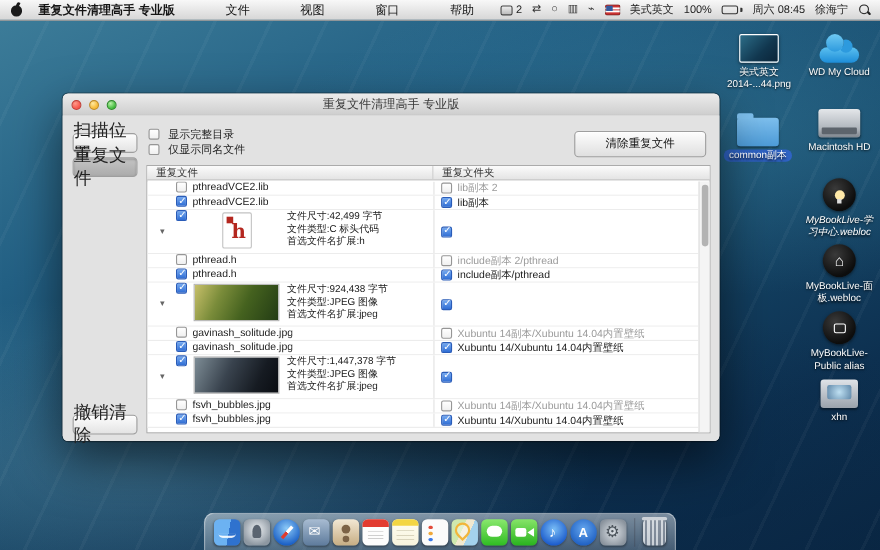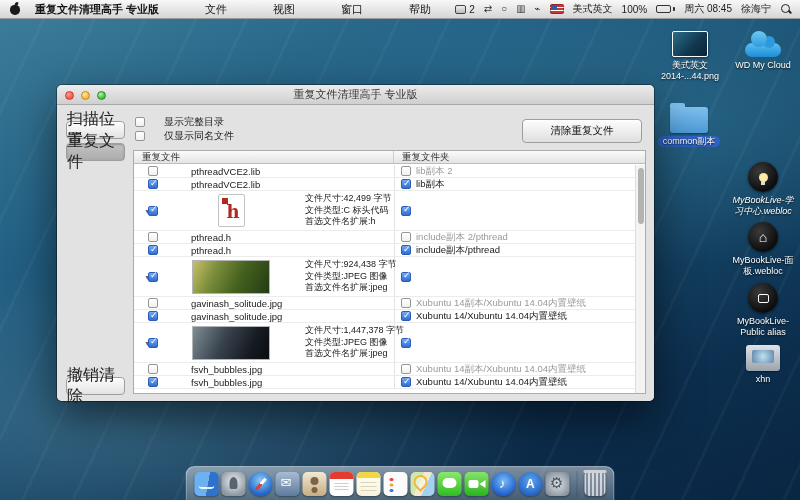--- a/index.html
+++ b/index.html
@@ -92,21 +92,21 @@
   .win-content{ position:absolute; top:20px; left:0; right:0; bottom:0; border-radius:0 0 5px 5px; background:#e2e2e2; }
 
   .side-btn{
     position:absolute; left:9px; width:59px; height:18px;
     background:linear-gradient(#fdfdfd,#e3e3e3); border:1px solid #9e9e9e; border-radius:4px;
     font-size:16px; color:#222; display:flex; align-items:center; justify-content:center;
     box-shadow:0 1px 0 rgba(255,255,255,.6) inset;
   }
   .side-btn.active{ background:linear-gradient(#c4c4c4,#ababab); box-shadow:0 1px 2px rgba(0,0,0,.25) inset; }
 
-  .opt{ position:absolute; left:78px; display:flex; align-items:center; gap:19px; font-size:10px; color:#222; }
+  .opt{ position:absolute; left:78px; display:flex; align-items:center; gap:8px; font-size:10px; color:#222; }
   .cb{ width:10px; height:10px; border:1px solid #969696; border-radius:2px; background:linear-gradient(#fff,#f0f0f0); position:relative; flex:none; }
   .cb.on{ background:linear-gradient(#74a9f0,#2f6dd4); border-color:#2a5cb8; }
   .cb.on::after{ content:"✓"; position:absolute; left:1px; top:-2.5px; color:#fff; font-size:9px; font-weight:bold; }
 
   .clean-btn{
     position:absolute; right:12px; top:14px; width:120px; height:24px;
     background:linear-gradient(#fdfdfd,#dfdfdf); border:1px solid #9e9e9e; border-radius:4px;
     font-size:10.5px; color:#111; display:flex; align-items:center; justify-content:center;
     box-shadow:0 1px 0 rgba(255,255,255,.7) inset;
   }
@@ -118,21 +118,21 @@
     display:flex; font-size:9.5px; color:#333; }
   .th{ display:flex; align-items:center; padding-left:8px; }
   .th1{ width:260px; border-right:1px solid #cfcfcf; }
   .th2{ flex:1; }
   .t-body{ position:absolute; top:14px; left:0; right:10px; bottom:0; overflow:hidden; }
   .t-row{ display:flex; align-items:stretch; border-bottom:1px solid #ececec; background:#fff; position:relative; }
   .t-row.group{ height:12px; background:#191919; border-bottom:none; }
   .t-row.group span{ color:#fff; font-size:8.5px; line-height:12px; padding-left:95px; }
   .t-row.file{ height:13px; }
   .t-row.detail{ height:40px; }
-  .col-file{ width:260px; display:flex; align-items:center; padding-left:14px; position:relative;gap:28px; }
+  .col-file{ width:260px; display:flex; align-items:flex-start; padding-left:26px; position:relative; }
   .col-folder{ flex:1; display:flex; align-items:center; padding-left:6px; border-left:1px solid #e2e2e2; }
   .fname{ font-size:9.5px; color:#1a1a1a; margin-left:5px; white-space:nowrap; overflow:hidden; }
   .fname.dim{ color:#9a9a9a; }
   .tri{ position:absolute; left:10px; top:50%; transform:translateY(-50%); font-size:7px; color:#666; }
   .thumbwrap{ width:80px; height:36px; margin-left:5px; display:flex; align-items:center; justify-content:center; flex:none; }
   .thumb-img{ width:78px; height:34px; border:1px solid #b5b5b5; }
   .th-forest{ background:linear-gradient(115deg,#c8c06a 0%, #7a8c3a 30%, #45621f 60%, #233c14 100%); }
   .th-dark{ background:linear-gradient(115deg,#7e8d96 0%, #39434e 40%, #161b22 75%, #0a0d12 100%); }
   .hdoc{ width:27px; height:33px; background:#fff; border:1px solid #c2c2c2; border-radius:2px; position:relative; }
   .hdoc::before{ content:""; position:absolute; left:3px; top:3px; width:6px; height:6px; background:#b4271f; }
@@ -227,20 +227,24 @@
     <div class="lbl">2014-...44.png</div>
   </div>
   <div class="dicon" style="left:657px; top:101px; width:64px;">
     <div class="art art-folder"></div>
     <div class="lbl"><span class="lbl-sel">common副本</span></div>
   </div>
   <div class="dicon" style="left:731px; top:29px; width:64px;">
     <div class="art art-cloud"></div>
     <div class="lbl">WD My Cloud</div>
   </div>
+  <div class="dicon" style="left:731px; top:99px; width:64px;">
+    <div class="art art-drive"></div>
+    <div class="lbl">Macintosh HD</div>
+  </div>
   <div class="dicon" style="left:728px; top:162px; width:70px;font-style:italic;">
     <div class="art art-disc">
         <span class="g">
           <span class="bulb"></span>
         </span>
       </div>
     <div class="lbl">MyBookLive-学</div>
     <div class="lbl">习中心.webloc</div>
   </div>
   <div class="dicon" style="left:728px; top:222px; width:70px;">

